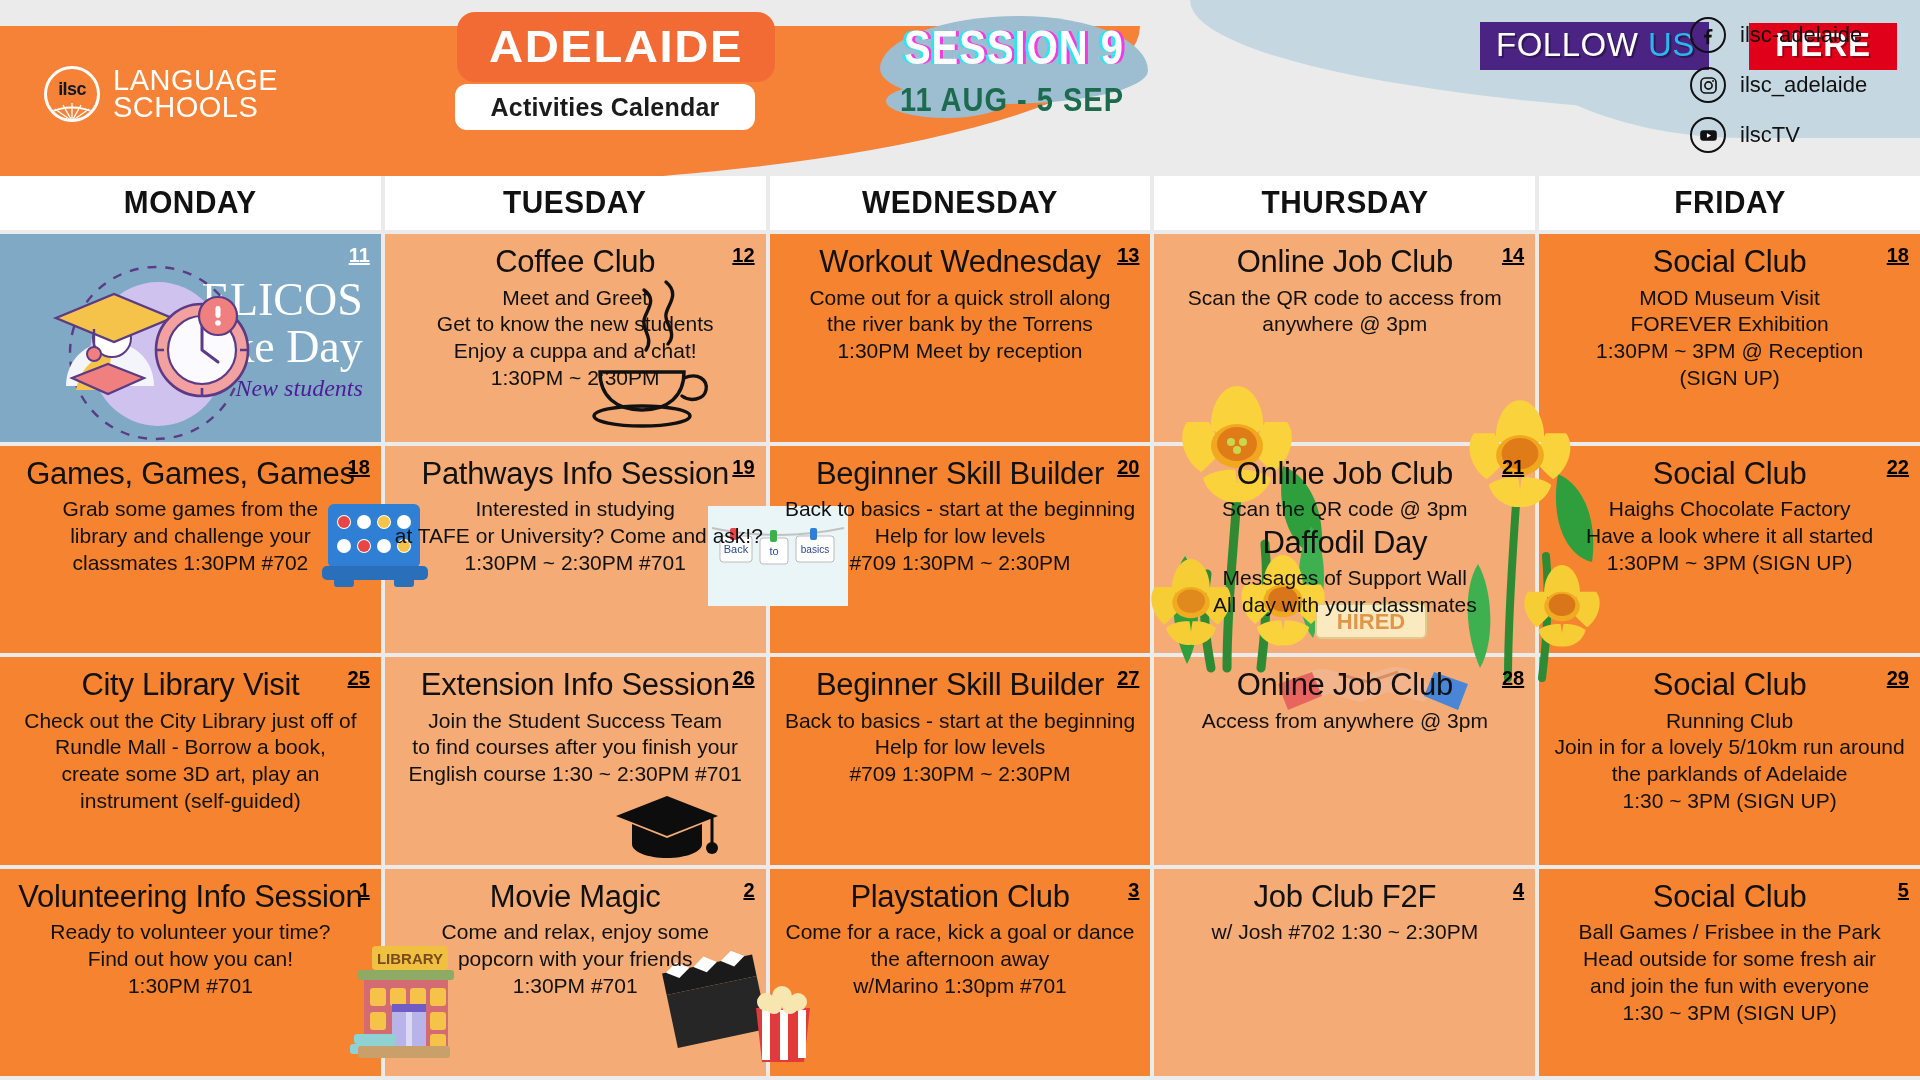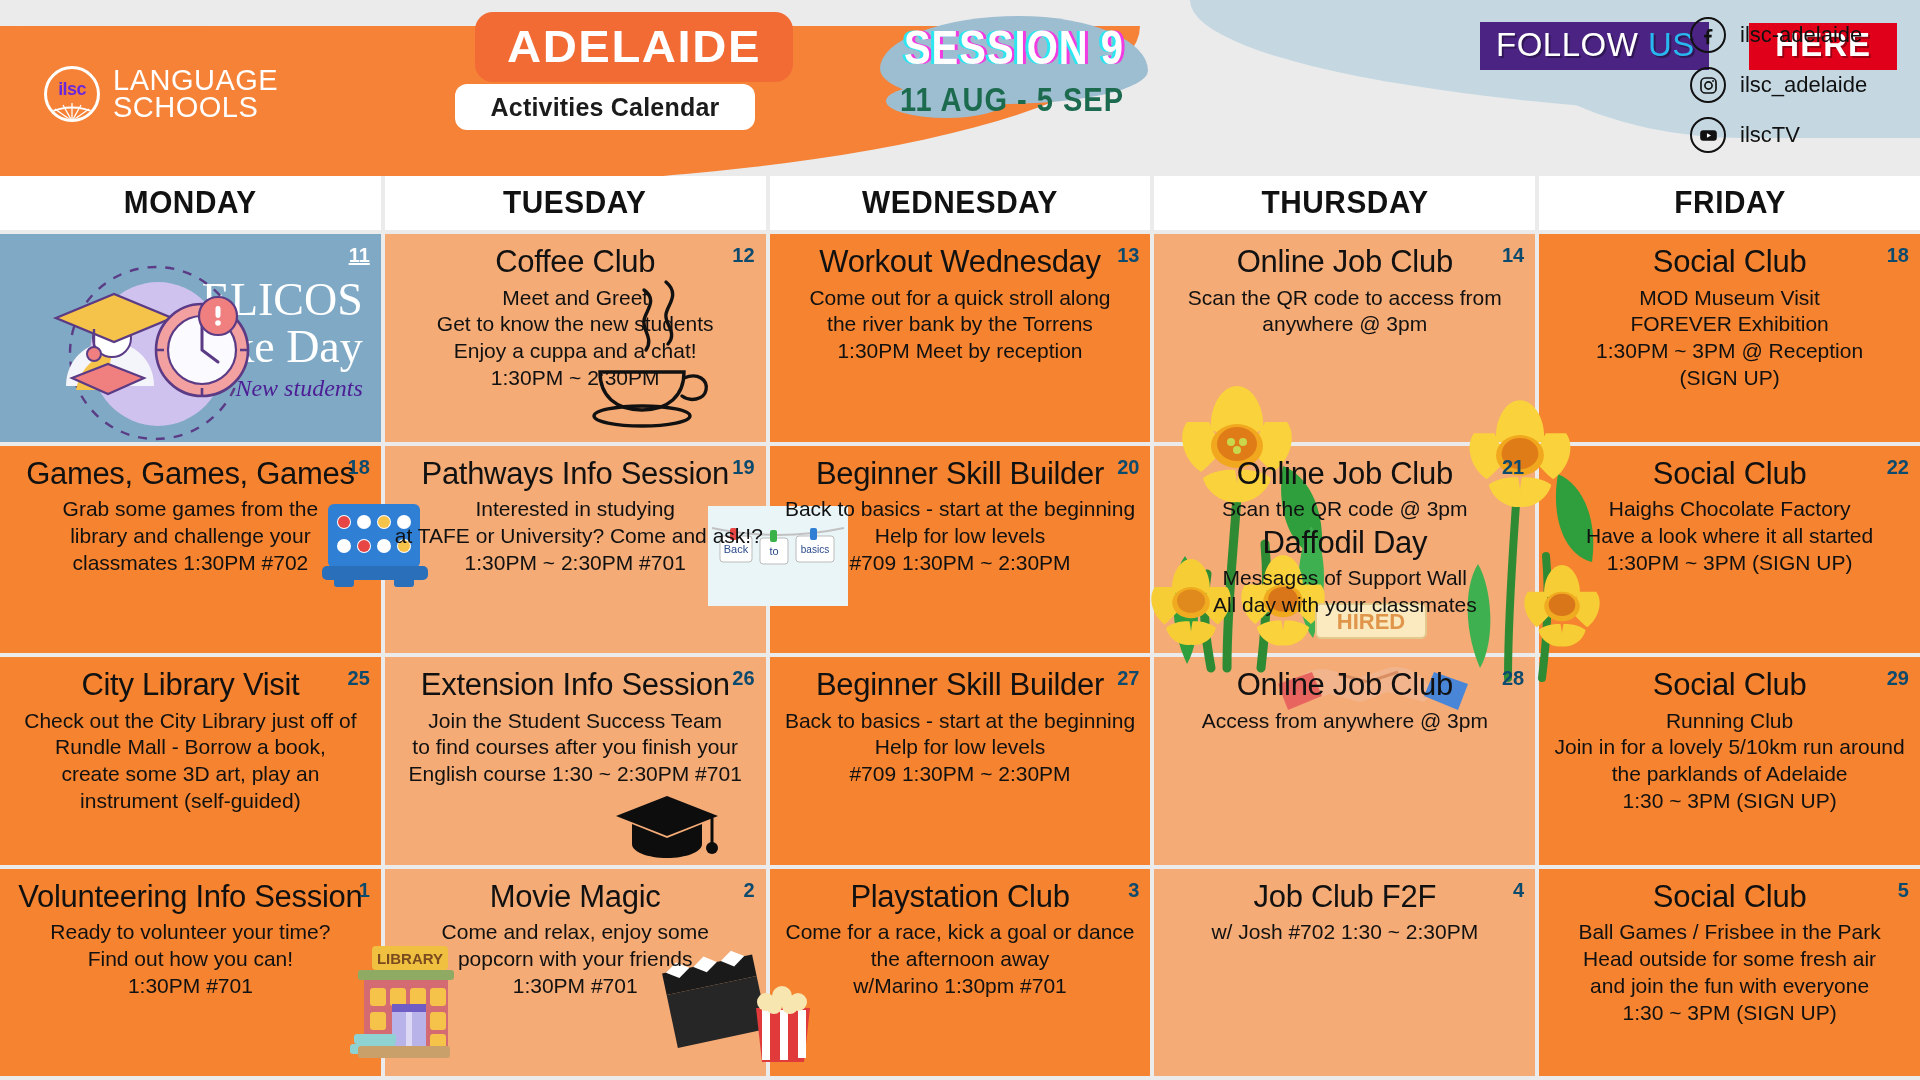--- a/index.html
+++ b/index.html
@@ -14,29 +14,29 @@
   .wave-orange2{position:absolute;left:-40px;top:26px;width:700px;height:160px;background:#f58236;
       border-top-right-radius:100% 96px;}
   .wave-blue{position:absolute;right:-10px;top:-40px;width:740px;height:160px;background:#c5d8e2;
       border-bottom-left-radius:100% 120px;}
   .wave-blue2{position:absolute;right:-10px;top:-40px;width:440px;height:178px;background:#c5d8e2;
       border-bottom-left-radius:58% 74%;}
 
   .logo{position:absolute;left:44px;top:66px;display:flex;align-items:center;gap:13px;z-index:6;}
   .logo-mark{width:56px;height:56px;border-radius:50%;border:3px solid #fff;position:relative;
       display:flex;align-items:center;justify-content:center;overflow:hidden;}
-  .logo-mark .ilsc{color:#6d28d9;font-size:18px;font-weight:bold;letter-spacing:-.6px;
+  .logo-mark .ilsc{color:#0f172a;font-size:18px;font-weight:bold;letter-spacing:-.6px;
       font-family:"Liberation Sans",sans-serif;position:relative;top:-5px;}
   .logo-mark .rays{position:absolute;bottom:-2px;left:50%;transform:translateX(-50%);
       width:52px;height:22px;}
   .logo-text{color:#fff;line-height:.93;font-weight:400;letter-spacing:.5px;}
   .logo-text .l1{display:block;font-size:29px;}
   .logo-text .l2{display:block;font-size:29px;}
 
-  .city-badge{position:absolute;left:475px;top:12px;width:318px;height:70px;background:#f26b35;
+  .city-badge{position:absolute;left:457px;top:12px;width:318px;height:70px;background:#f26b35;
       border-radius:18px;display:flex;align-items:center;justify-content:center;z-index:7;}
   .city-badge span{color:#fff;font-size:45px;font-weight:bold;letter-spacing:1.5px;
       font-family:"Liberation Sans",sans-serif;transform:scaleX(1.05);}
   .sub-badge{position:absolute;left:455px;top:84px;width:300px;height:46px;background:#fff;
       border-radius:12px;display:flex;align-items:center;justify-content:center;z-index:7;}
   .sub-badge span{color:#1b1b1b;font-size:25px;font-weight:bold;letter-spacing:.2px;}
 
   .session-blob{position:absolute;left:880px;top:16px;width:268px;height:88px;background:#9dbdd1;
       border-radius:52% 48% 55% 45%/60% 62% 38% 40%;z-index:5;}
   .session-blob:after{content:"";position:absolute;left:6px;bottom:-14px;width:120px;height:34px;
@@ -70,21 +70,21 @@
   .dayhead .dh{background:#fff;display:flex;align-items:center;justify-content:center;}
   .dayhead .dh span{font-size:31px;font-weight:bold;letter-spacing:.6px;color:#111;
       font-family:"Liberation Sans",sans-serif;transform:scaleX(.96);}
 
   .grid{display:grid;grid-template-columns:repeat(5,1fr);grid-auto-rows:1fr;gap:4px;
       height:842px;position:relative;}
   .cell{position:relative;padding:12px 10px 8px;overflow:hidden;text-align:center;}
   .cell.light{background:#f4ab76;}
   .cell.dark{background:#f5832f;}
   .cell.blue{background:#7fa9c4;}
-  .daynum{position:absolute;right:11px;top:10px;font-size:20px;font-weight:bold;color:#0c4a6e;z-index:4;}
+  .daynum{position:absolute;right:11px;top:10px;font-size:20px;font-weight:bold;color:#000000;z-index:4;text-decoration:underline;}
   .daynum.u{text-decoration:underline;color:#fff;font-weight:600;}
   .title{font-size:31px;color:#111;line-height:1.05;margin-bottom:6px;position:relative;z-index:3;
       font-family:"Liberation Sans",sans-serif;letter-spacing:-.3px;}
   .desc{font-size:21px;color:#111;line-height:1.28;position:relative;z-index:3;
       font-family:"Liberation Sans",sans-serif;}
   .desc div{white-space:nowrap;text-align:center;}
 
   
   .elicos{display:flex;flex-direction:column;align-items:flex-end;justify-content:center;
       height:100%;padding-right:8px;}

